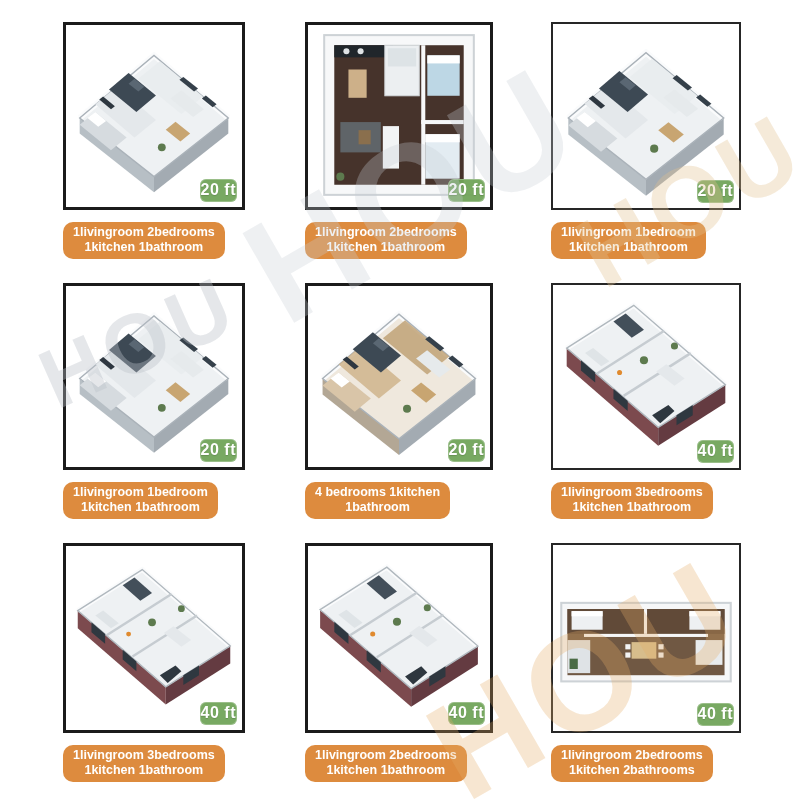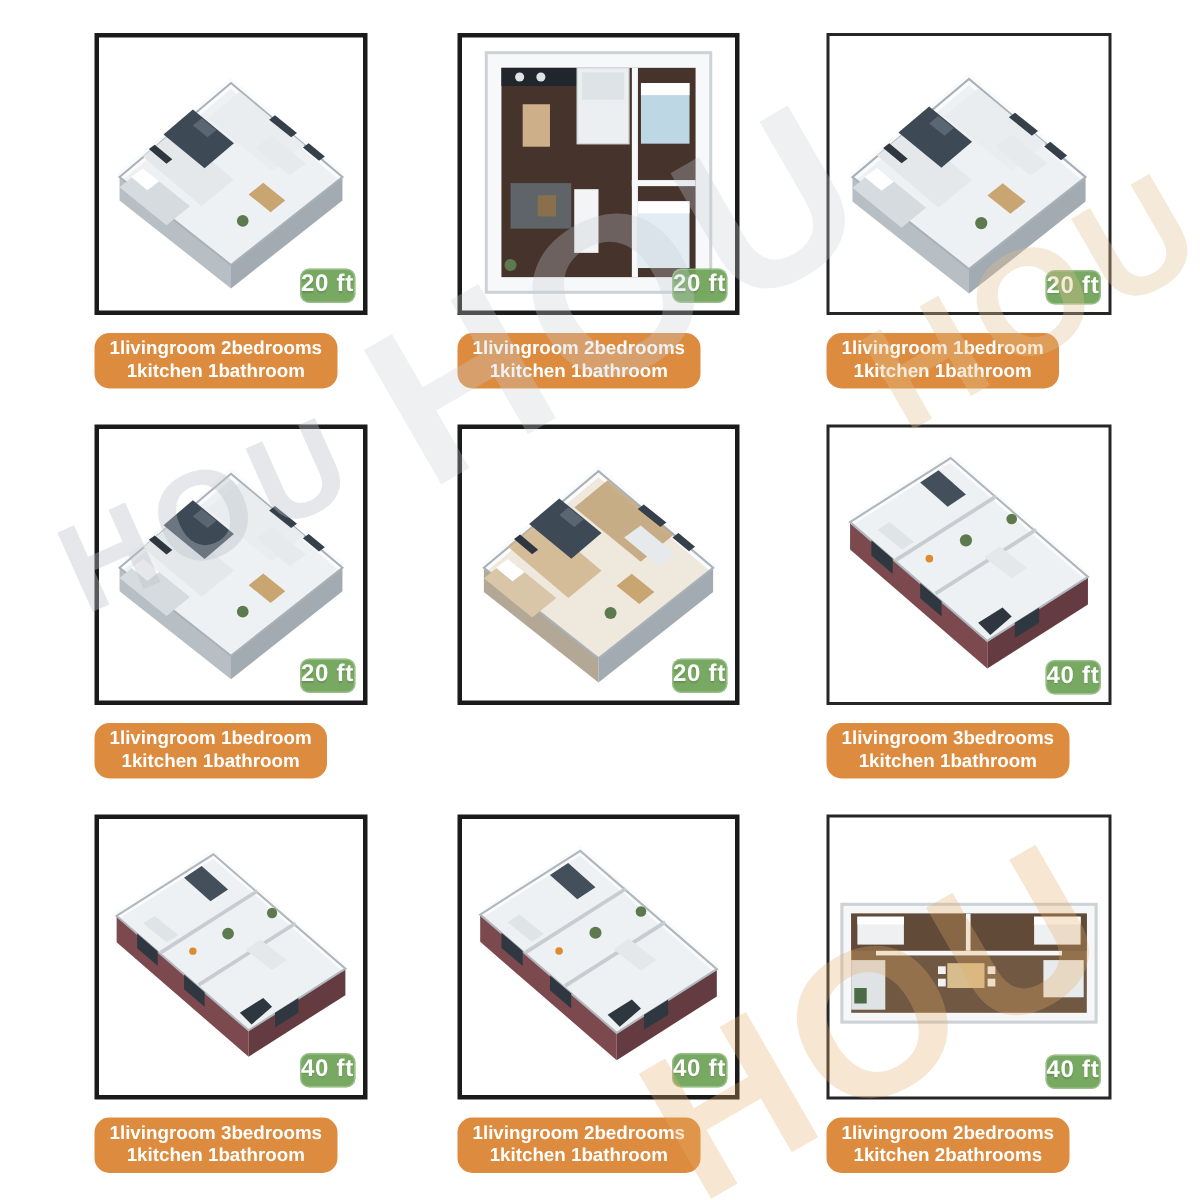--- a/index.html
+++ b/index.html
@@ -225,20 +225,26 @@
         <polygon points="120,50 135,62 131,65 116,53" fill="#35404a"></polygon>
         <polygon points="143,69 154,78 150,81 139,72" fill="#35404a"></polygon>
         <polygon points="38,70 50,80 46,83 34,73" fill="#2e3740"></polygon>
         <circle cx="98" cy="122" r="4" fill="#5d7a4e"></circle>
       </svg>
 
       <div class="badge">
         <span>20 ft</span>
       </div>
     </div>
+    <div class="caption-wrap">
+      <div class="caption">
+        <span>4 bedrooms 1kitchen</span>
+        <span>1bathroom</span>
+      </div>
+    </div>
   </div>
     <div class="tile p6 plan-isometric-long pal-maroon">
     <div class="imgbox">
 
       <svg class="plan v-iso-long" viewBox="0 0 180 180">
         <polygon points="12,62 102,140 102,158 12,80" fill="#7c4a4e"></polygon>
         <polygon points="102,140 168,98 168,116 102,158" fill="#643b41"></polygon>
         <polygon points="12,62 78,20 168,98 102,140" fill="#eef1f3"></polygon>
         <path d="M12,62 L78,20 L168,98" fill="none" stroke="#fafbfc" stroke-width="5"></path>
         <path d="M12,62 L78,20 L168,98 L102,140 Z" fill="none" stroke="#b0b8be" stroke-width="1.4"></path>

